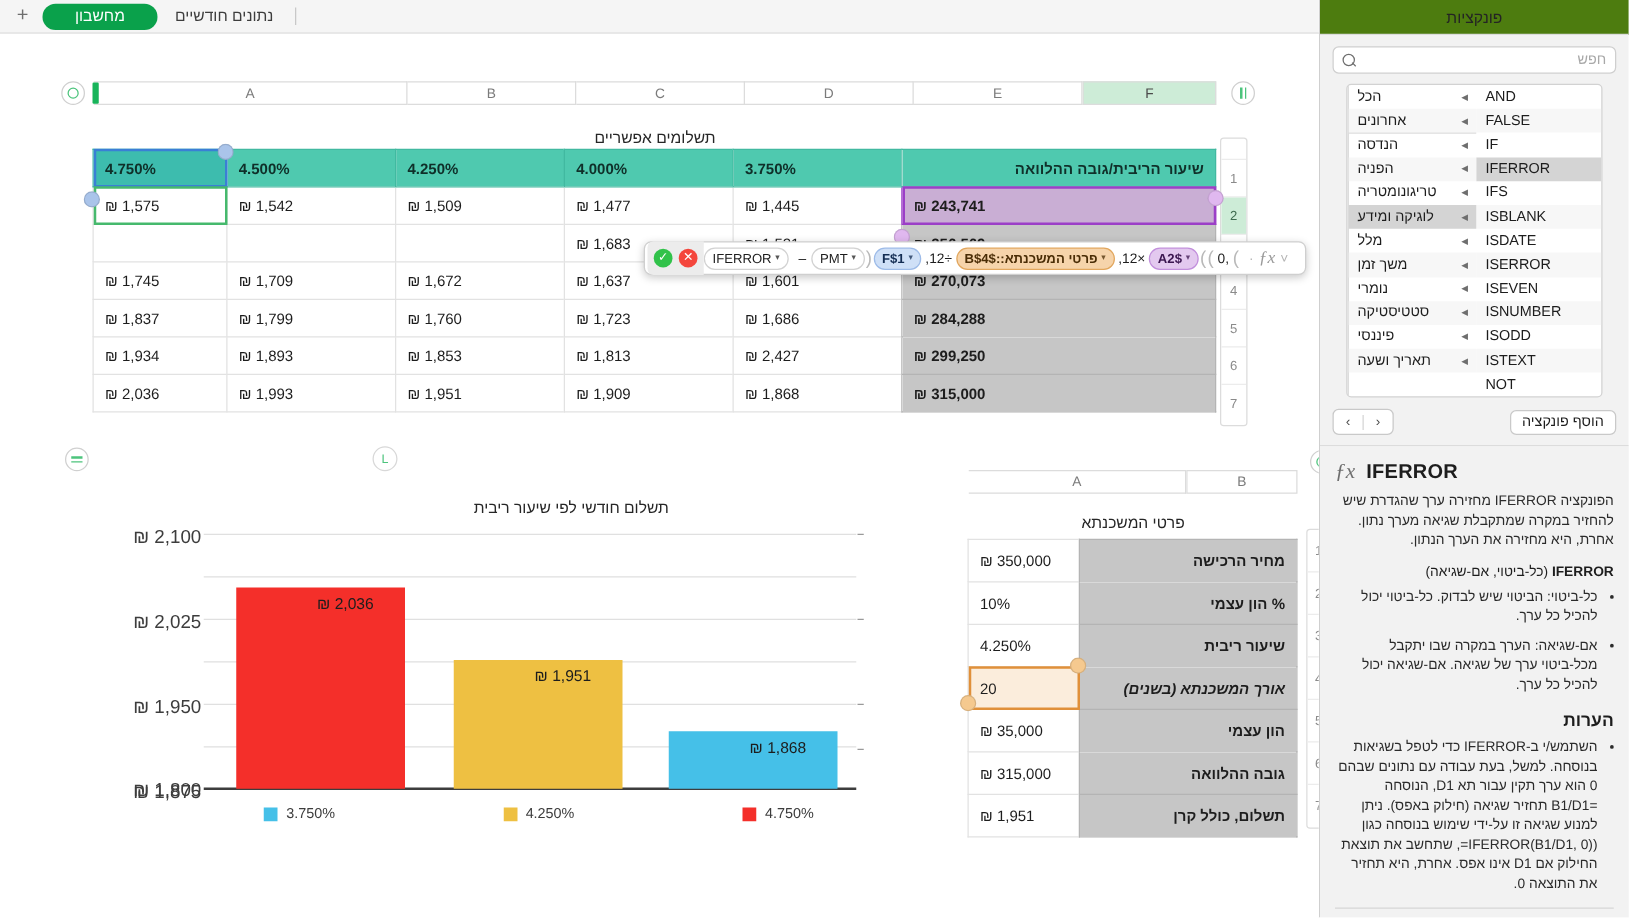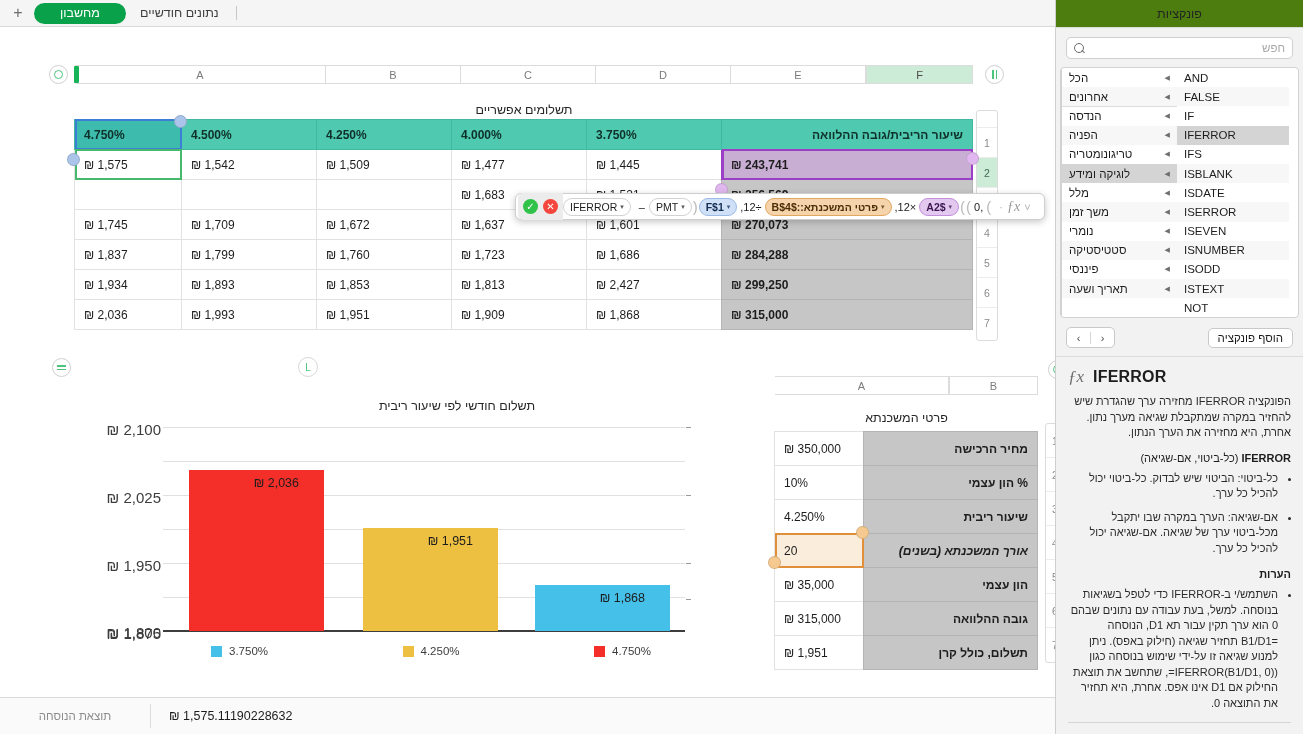--- a/index.html
+++ b/index.html
@@ -193,21 +193,21 @@
   }
   .search input{
     border:none;outline:none;flex:1;font-size:11.5px;text-align:right;
     font-family:"Liberation Sans",sans-serif;background:transparent;color:#1d1d1d;
   }
   .search input::placeholder{color:#a8a8a8;}
   .magnifier{width:11px;height:11px;position:relative;flex:0 0 auto;}
   .magnifier::before{content:"";position:absolute;width:8px;height:8px;border:1.4px solid #6e6e6e;border-radius:50%;top:0;left:0;}
   .magnifier::after{content:"";position:absolute;width:4px;height:1.4px;background:#6e6e6e;transform:rotate(45deg);bottom:1px;right:0px;}
 
-  .lists{display:flex;flex-direction:row-reverse;margin:0 4px;border:1px solid #d2d2d2;
+  .lists{display:flex;flex-direction:row-reverse;margin:0 21px;border:1px solid #d2d2d2;
          border-radius:4px;overflow:hidden;background:#fff;}
   .cat-col{width:116px;border-left:1px solid #d2d2d2;}
   .fn-col{width:112px;}
   .litem{height:19.2px;display:flex;flex-direction:row-reverse;align-items:center;
          justify-content:space-between;padding:0 7px;font-size:11.5px;color:#1d1d1d;}
   .litem.alt{background:#f7f7f7;}
   .litem.active{background:#d4d4d4;}
   .litem .arrow{font-size:7px;color:#6e6e6e;transform:scaleX(1);}
   .litem.sep{height:1px;padding:0;background:transparent;}
   .litem.sep i{display:block;height:1px;background:#dddddd;width:100%;}
@@ -226,21 +226,21 @@
   .docpane{flex:1;overflow:hidden;padding:10px 12px 0 12px;background:#f2f2f2;}
   .doc-h{display:flex;flex-direction:row-reverse;align-items:baseline;gap:9px;justify-content:flex-start;}
   .doc-title{font-size:16px;font-weight:bold;color:#1d1d1d;letter-spacing:.2px;}
   .doc-fx{font-style:italic;font-family:"Liberation Serif",serif;font-size:17px;color:#6e6e6e;}
   .doc-p{font-size:11px;line-height:15.5px;color:#2b2b2b;margin-top:7px;text-align:right;}
   .doc-sig{font-size:11px;color:#1d1d1d;margin-top:11px;text-align:right;}
   .doc-sig b{font-weight:bold;}
   .doc-ul{margin-top:7px;padding-right:13px;}
   .doc-ul li{font-size:11px;line-height:15.5px;color:#2b2b2b;margin-bottom:8px;text-align:right;
              list-style:disc;}
-  .doc-sub{font-size:11px;font-weight:bold;color:#1d1d1d;margin-top:12px;text-align:right;}
+  .doc-sub{font-size:14px;font-weight:bold;color:#1d1d1d;margin-top:12px;text-align:right;}
   .doc-rule{height:1px;background:#d6d6d6;margin:11px 0 0 0;}
   .clip{overflow:hidden;}
 </style>
 </head>
 <body>
 
 <div id="app">
 
   <div class="main">
 
@@ -518,25 +518,20 @@
         </tr>
       </tbody>
         </table>
 
       <div class="sel-rect" style="top:506px; right:191px; width:89px; height:35px; border:2px solid #e0903a;"></div>
       <div class="handle" style="top:499px; right:186px; background:#f5c98f;"></div>
       <div class="handle" style="top:529px; right:274px; background:#f5c98f;"></div>
 
     </div>
 
-    <div class="statusbar">
-      <div class="sb-label">תוצאת הנוסחה</div>
-      <div class="sb-div"></div>
-      <div class="sb-value">1,575.11190228632 ₪</div>
-    </div>
   </div>
 
   <div class="sidebar">
     <div class="sb-title">פונקציות</div>
 
     <div class="searchwrap">
       <div class="search">
         <span class="magnifier"></span>
         <input type="text" placeholder="חפש" style="">
       </div>

